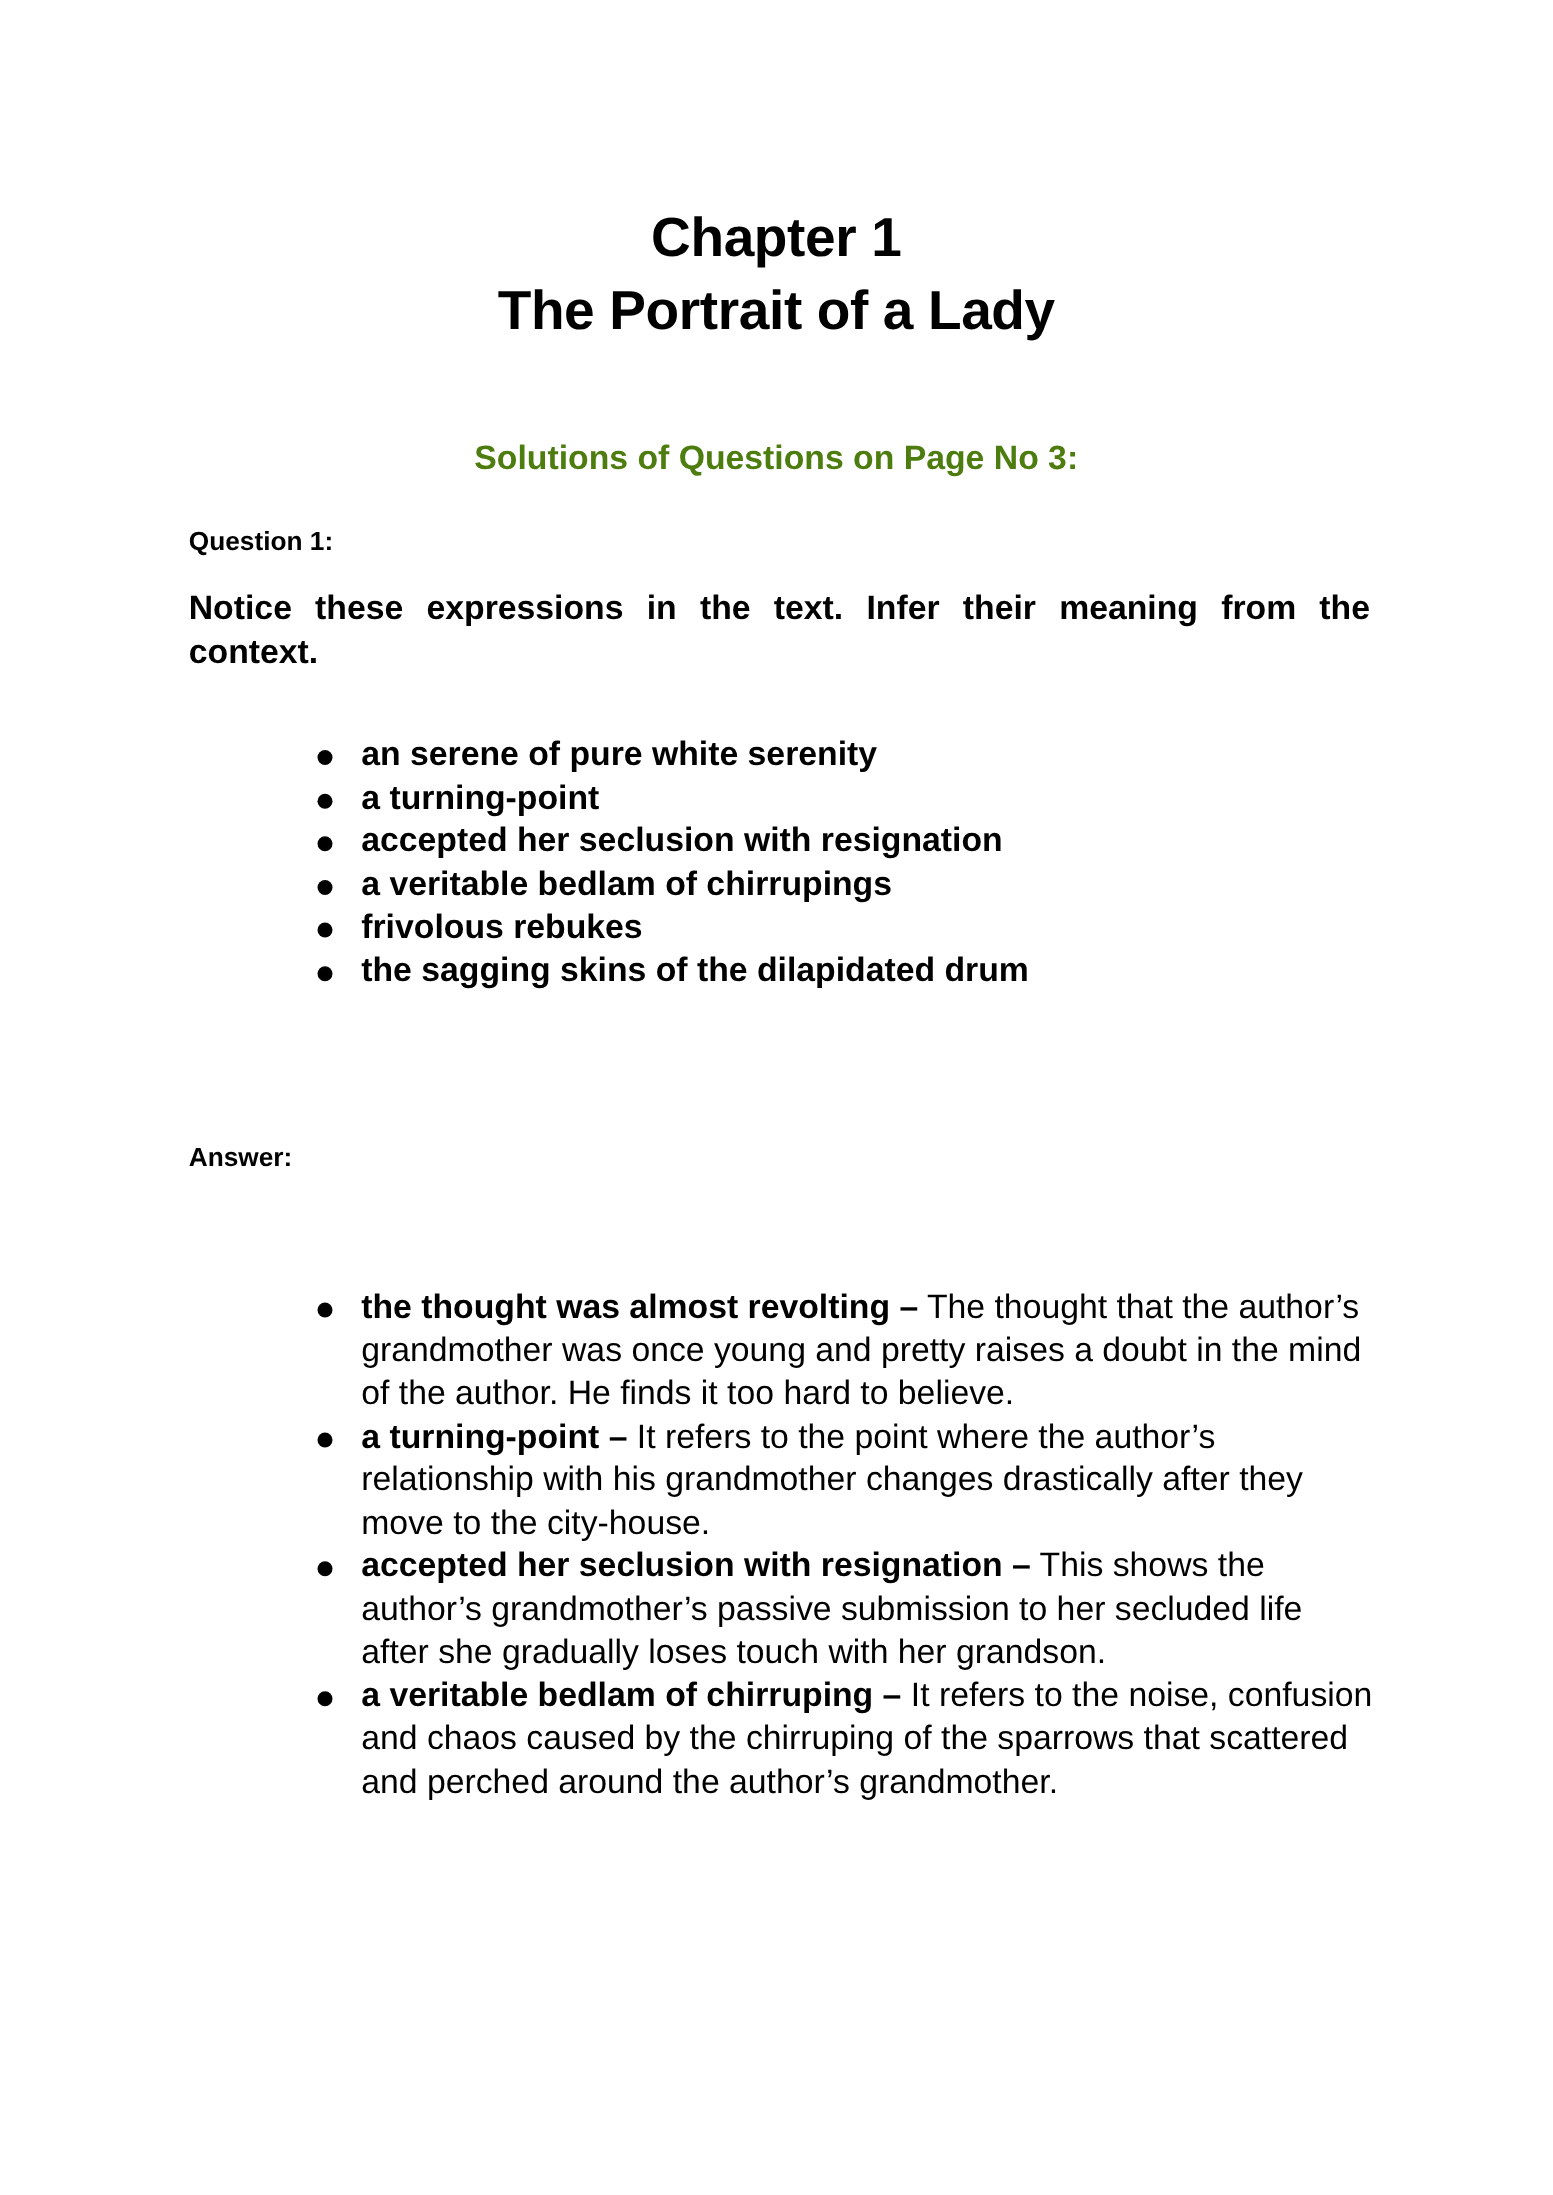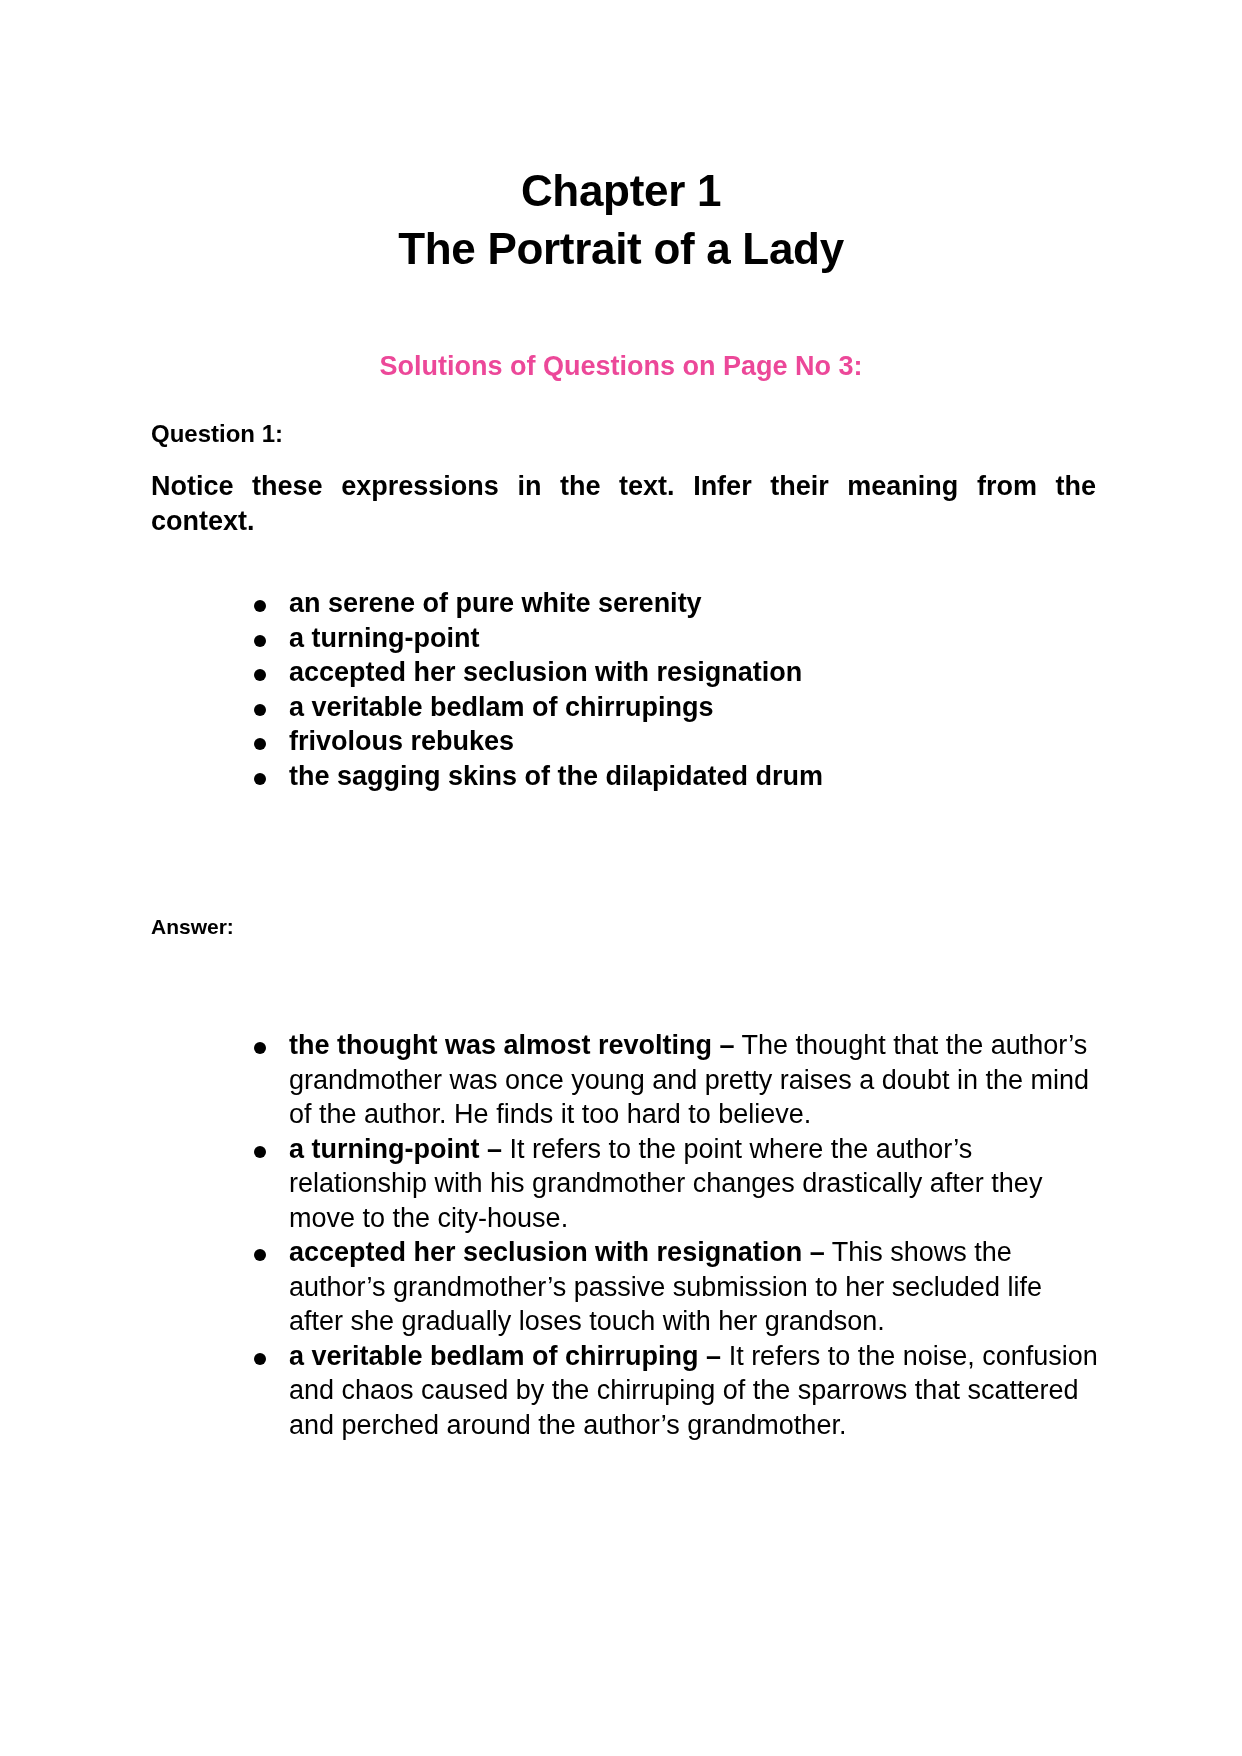--- a/index.html
+++ b/index.html
@@ -42,21 +42,21 @@
       font-weight: bold;
       font-size: 27px;
       line-height: 34px;
       color: #1a5bc4;
     }
     .question-label {
       position: absolute;
       left: 151px;
       top: 405px;
       font-weight: bold;
-      font-size: 24px;
+      font-size: 21px;
       line-height: 34px;
     }
     .question-text {
       position: absolute;
       left: 151px;
       top: 457px;
       width: 945px;
       font-weight: bold;
       font-size: 27px;
       line-height: 35px;
@@ -118,21 +118,21 @@
 </head>
 <body>
 
 <div class="page">
 
   <div class="title-block">
     <div>Chapter 1</div>
     <div>The Portrait of a Lady</div>
   </div>
 
-  <div class="subtitle" style="color: #ec4899;">Solutions of Questions on Page No 3:</div>
+  <div class="subtitle" style="color: #4d7c0f;">Solutions of Questions on Page No 3:</div>
 
   <div class="question-label">Question 1:</div>
 
   <div class="question-text">Notice these expressions in the text. Infer their meaning from the context.</div>
 
   <ul class="bullets expr-list">
     <li><span class="bullet"></span><span>an serene of pure white serenity</span></li>
     <li><span class="bullet"></span><span>a turning-point</span></li>
     <li><span class="bullet"></span><span>accepted her seclusion with resignation</span></li>
     <li><span class="bullet"></span><span>a veritable bedlam of chirrupings</span></li>

